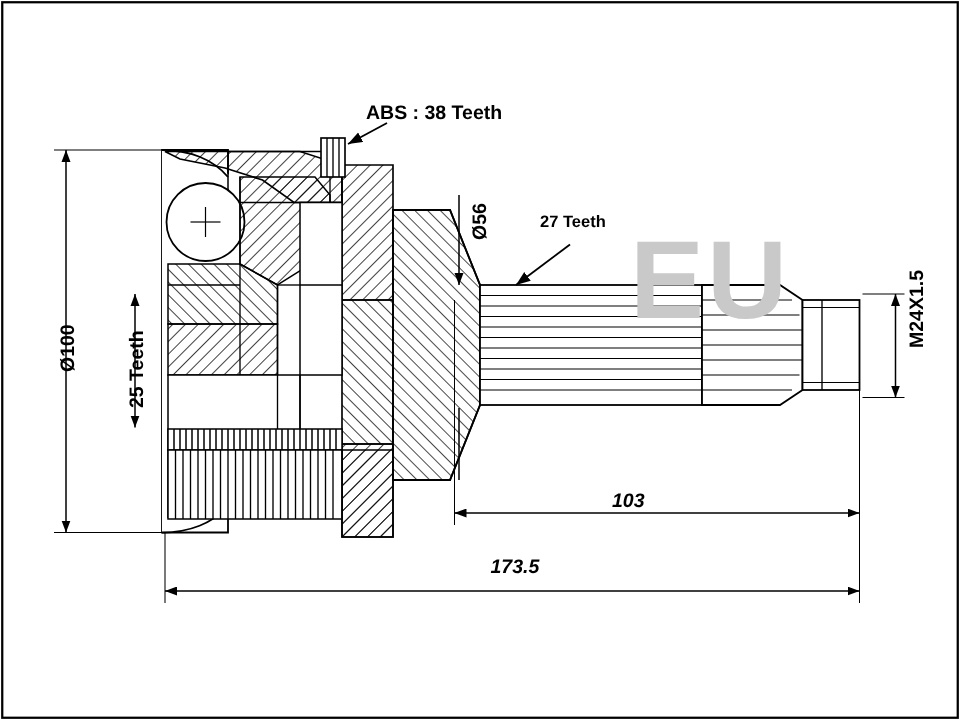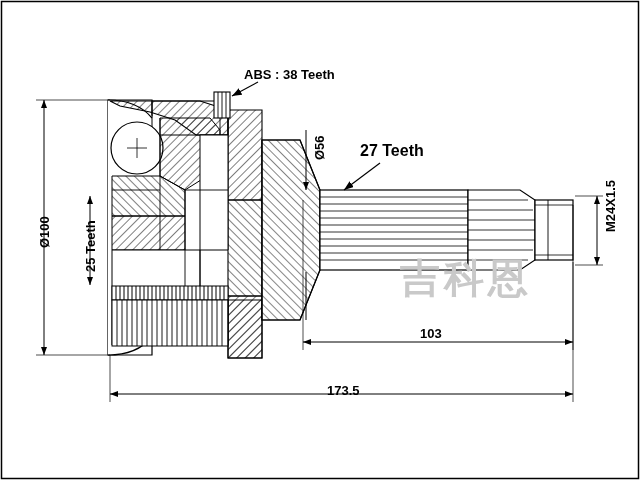--- a/index.html
+++ b/index.html
@@ -244,31 +244,31 @@
       <line x1="110" y1="394" x2="573" y2="394" stroke="#000" stroke-width="1" marker-start="url(#arrStart)" marker-end="url(#arrEnd)"></line>
       <line x1="110" y1="355" x2="110" y2="402" stroke="#000" stroke-width="0.7"></line>
       <line x1="573" y1="262" x2="573" y2="402" stroke="#000" stroke-width="0.7"></line>
 
       <line x1="258" y1="82" x2="232" y2="96" stroke="#000" stroke-width="1.2" marker-end="url(#arrEnd)"></line>
 
       <line x1="380" y1="163" x2="344" y2="190" stroke="#000" stroke-width="1.2" marker-end="url(#arrEnd)"></line>
     </g>
   </svg>
 
-  <div class="wm" style="left:400px; top:258px; font-size:40px; letter-spacing:4px;">吉科恩</div>
+  <div class="wm" style="left:420px; top:150px; font-size:74px; letter-spacing:2px;">EU</div>
 
   <div class="lbl" style="left:244px; top:68px; font-size:13px;">ABS : 38 Teeth</div>
 
   <div class="lbl lbl-rot" style="left:313px; top:160px; font-size:13px; transform: rotate(-90deg);">Ø56</div>
 
-  <div class="lbl" style="left:360px; top:143px; font-size:16px;">27 Teeth</div>
+  <div class="lbl" style="left:360px; top:143px; font-size:11px;">27 Teeth</div>
 
   <div class="lbl lbl-rot" style="left:604px; top:232px; font-size:13px; transform: rotate(-90deg);">M24X1.5</div>
 
   <div class="lbl lbl-rot" style="left:38px; top:248px; font-size:13px; transform: rotate(-90deg);">Ø100</div>
 
   <div class="lbl lbl-rot" style="left:84px; top:272px; font-size:13px; transform: rotate(-90deg);">25 Teeth</div>
 
-  <div class="lbl" style="left:420px; top:327px; font-size:13px;">103</div>
-
-  <div class="lbl" style="left:327px; top:384px; font-size:13px;">173.5</div>
+  <div class="lbl" style="left:408px; top:327px; font-size:13px;font-style:italic;">103</div>
+
+  <div class="lbl" style="left:327px; top:371px; font-size:13px;font-style:italic;">173.5</div>
 
 </div>
 
 </body></html>

